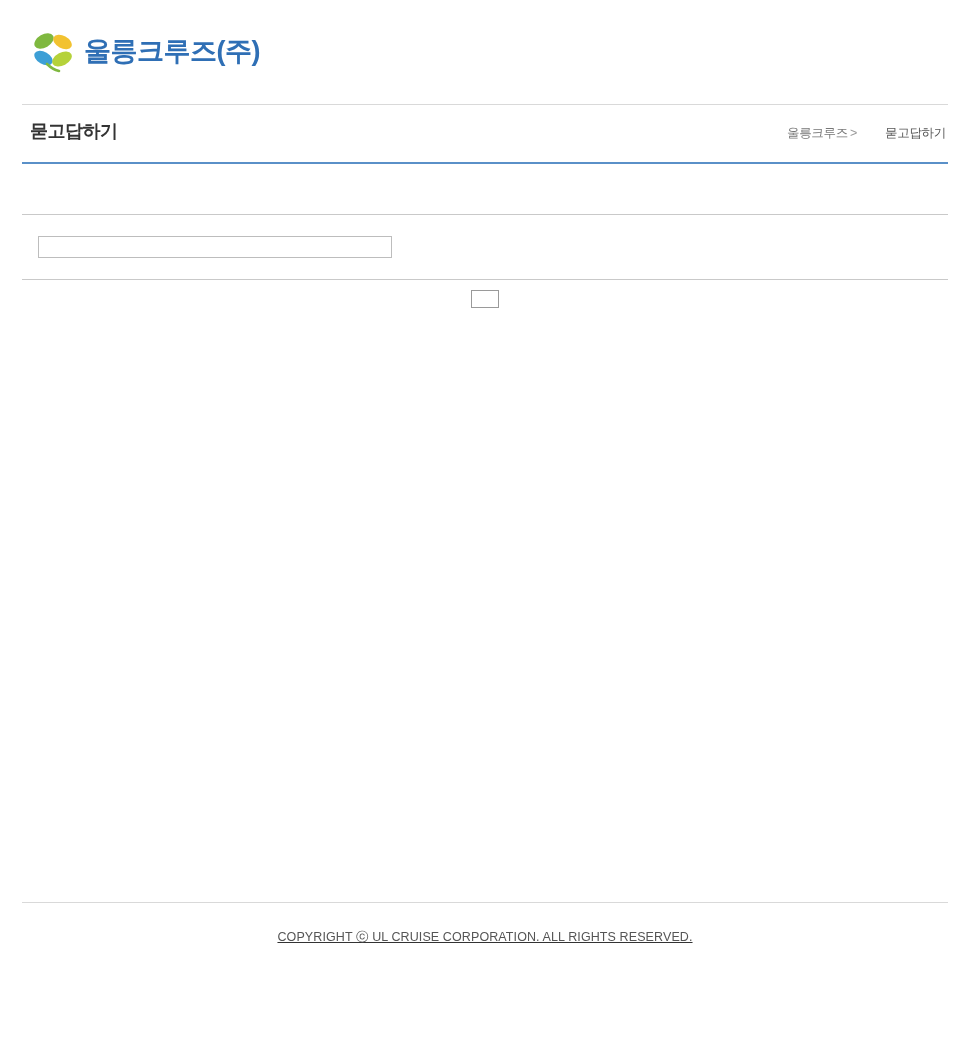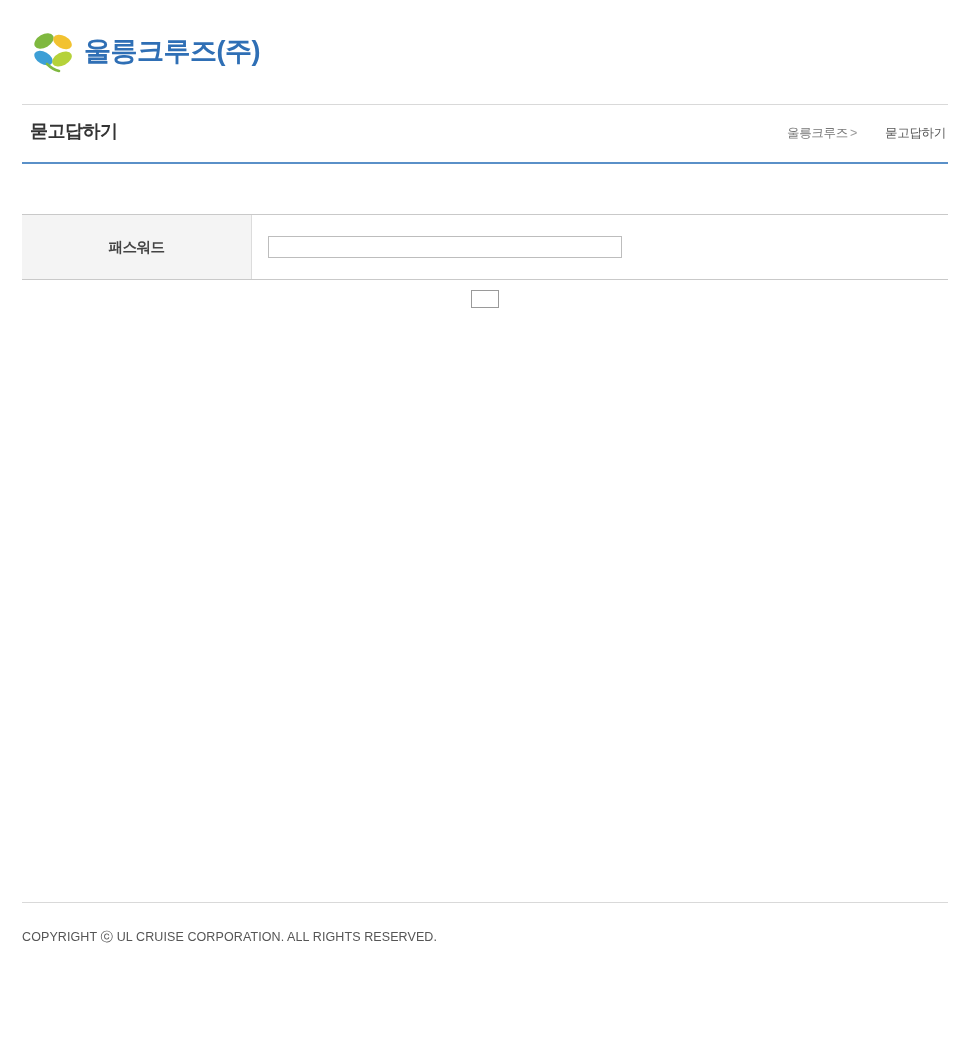--- a/index.html
+++ b/index.html
@@ -151,20 +151,22 @@
   }
 
   
   .footer {
     position: absolute;
     left: 22px;
     right: 22px;
     bottom: 96px;
     border-top: 1px solid #d9d9d9;
     padding-top: 26px;
+    text-align: center;
+    text-decoration: underline;
   }
   .copyright {
     font-size: 12.5px;
     color: #555555;
     letter-spacing: 0.1px;
   }
 </style>
 </head>
 <body>
 
@@ -189,21 +191,20 @@
 
 <div class="titlebar">
   <div class="page-title">묻고답하기</div>
   <div class="breadcrumb">
     <span>울릉크루즈</span><span class="crumb-sep">&gt;</span><span class="crumb-current">묻고답하기</span>
   </div>
 </div>
 
 <div class="form-wrap">
   <div class="form-row">
-    <div class="form-label">패스워드</div>
     <div class="form-field">
       <input class="text-input" type="password" value="" placeholder="" style="">
     </div>
   </div>
 </div>
 
 <div class="button-bar">
   <button class="submit-button"></button>
 </div>
 

